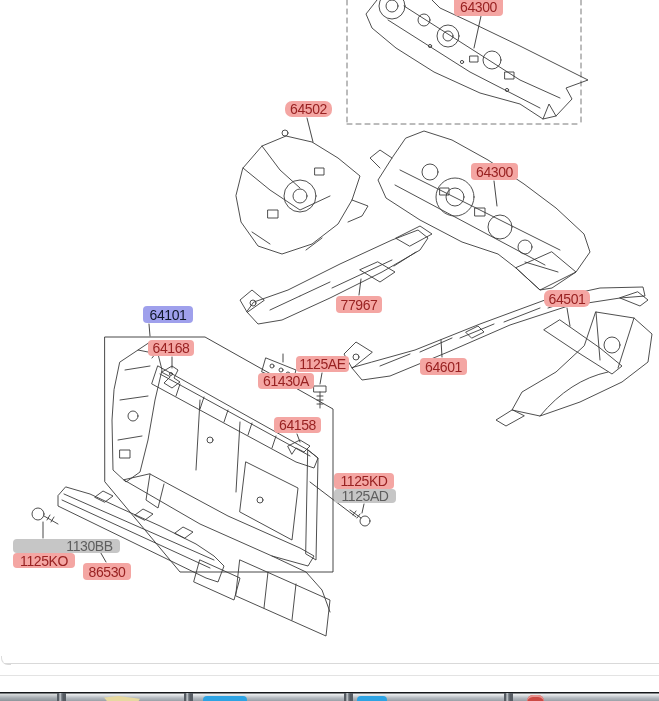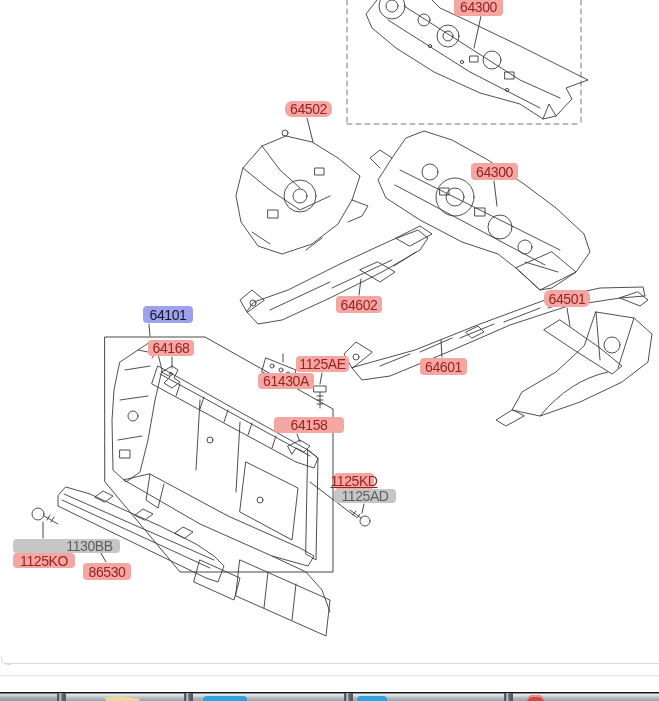--- a/index.html
+++ b/index.html
@@ -18,22 +18,22 @@
   #lab-64300-top{left:454px;top:-3px;width:49px;height:19px;}
   #lab-64502{left:285px;top:101px;width:47px;height:16px;border-radius:7px;}
   #lab-64300-mid{left:471px;top:163px;width:47px;height:17px;}
   #lab-64602{left:336px;top:296px;width:46px;height:17px;}
   #lab-64501{left:544px;top:290px;width:46px;height:17px;border-radius:6px;}
   #lab-64601{left:420px;top:358px;width:47px;height:17px;}
   #lab-64101{left:124px;top:306px;width:50px;height:17px;}
   #lab-64168{left:148px;top:340px;width:46px;height:16px;}
   #lab-61430A{left:258px;top:337px;width:56px;height:16px;margin-top:36px;}
   #lab-1125AE{left:296px;top:356px;width:53px;height:16px;}
-  #lab-64158{left:274px;top:417px;width:70px;height:16px;}
-  #lab-1125KD{left:334px;top:473px;width:40px;height:16px;text-decoration:underline;}
+  #lab-64158{left:274px;top:417px;width:47px;height:16px;}
+  #lab-1125KD{left:334px;top:473px;width:60px;height:16px;}
   #lab-1125AD{left:334px;top:489px;width:62px;height:14px;}
   #lab-1130BB{left:13px;top:539px;width:61px;height:14px;padding-left:46px;}
   #lab-1125KO{left:13px;top:553px;width:62px;height:15px;}
   #lab-86530{left:83px;top:563px;width:48px;height:17px;}
 
   
   .hairline{position:absolute;height:1px;background:#d9d9d9;}
   #line1{left:4px;right:0;top:663px;}
   #line2{left:0;right:0;top:675px;background:#e3e3e3;}
   #corner1{position:absolute;left:1px;top:656px;width:9px;height:8px;
@@ -214,21 +214,21 @@
       <path d="M364,504 L362,513"></path>
       <path d="M310,482 L356,517"></path>
       <path d="M43,538 L43,522"></path>
       <path d="M106,562 L98,548"></path>
     </g>
   </svg>
 
   <div class="plabel pink" id="lab-64300-top">64300</div>
   <div class="plabel pink" id="lab-64502">64502</div>
   <div class="plabel pink" id="lab-64300-mid">64300</div>
-  <div class="plabel pink" id="lab-64602">64602</div>
+  <div class="plabel pink" id="lab-64602">77967</div>
   <div class="plabel pink" id="lab-64501">64501</div>
   <div class="plabel pink" id="lab-64601">64601</div>
   <div class="plabel blue" id="lab-64101">64101</div>
   <div class="plabel pink" id="lab-64168">64168</div>
   <div class="plabel pink" id="lab-61430A">61430A</div>
   <div class="plabel pink" id="lab-1125AE">1125AE</div>
   <div class="plabel pink" id="lab-64158">64158</div>
   <div class="plabel pink" id="lab-1125KD">1125KD</div>
   <div class="plabel gray" id="lab-1125AD">1125AD</div>
   <div class="plabel gray" id="lab-1130BB">1130BB</div>

